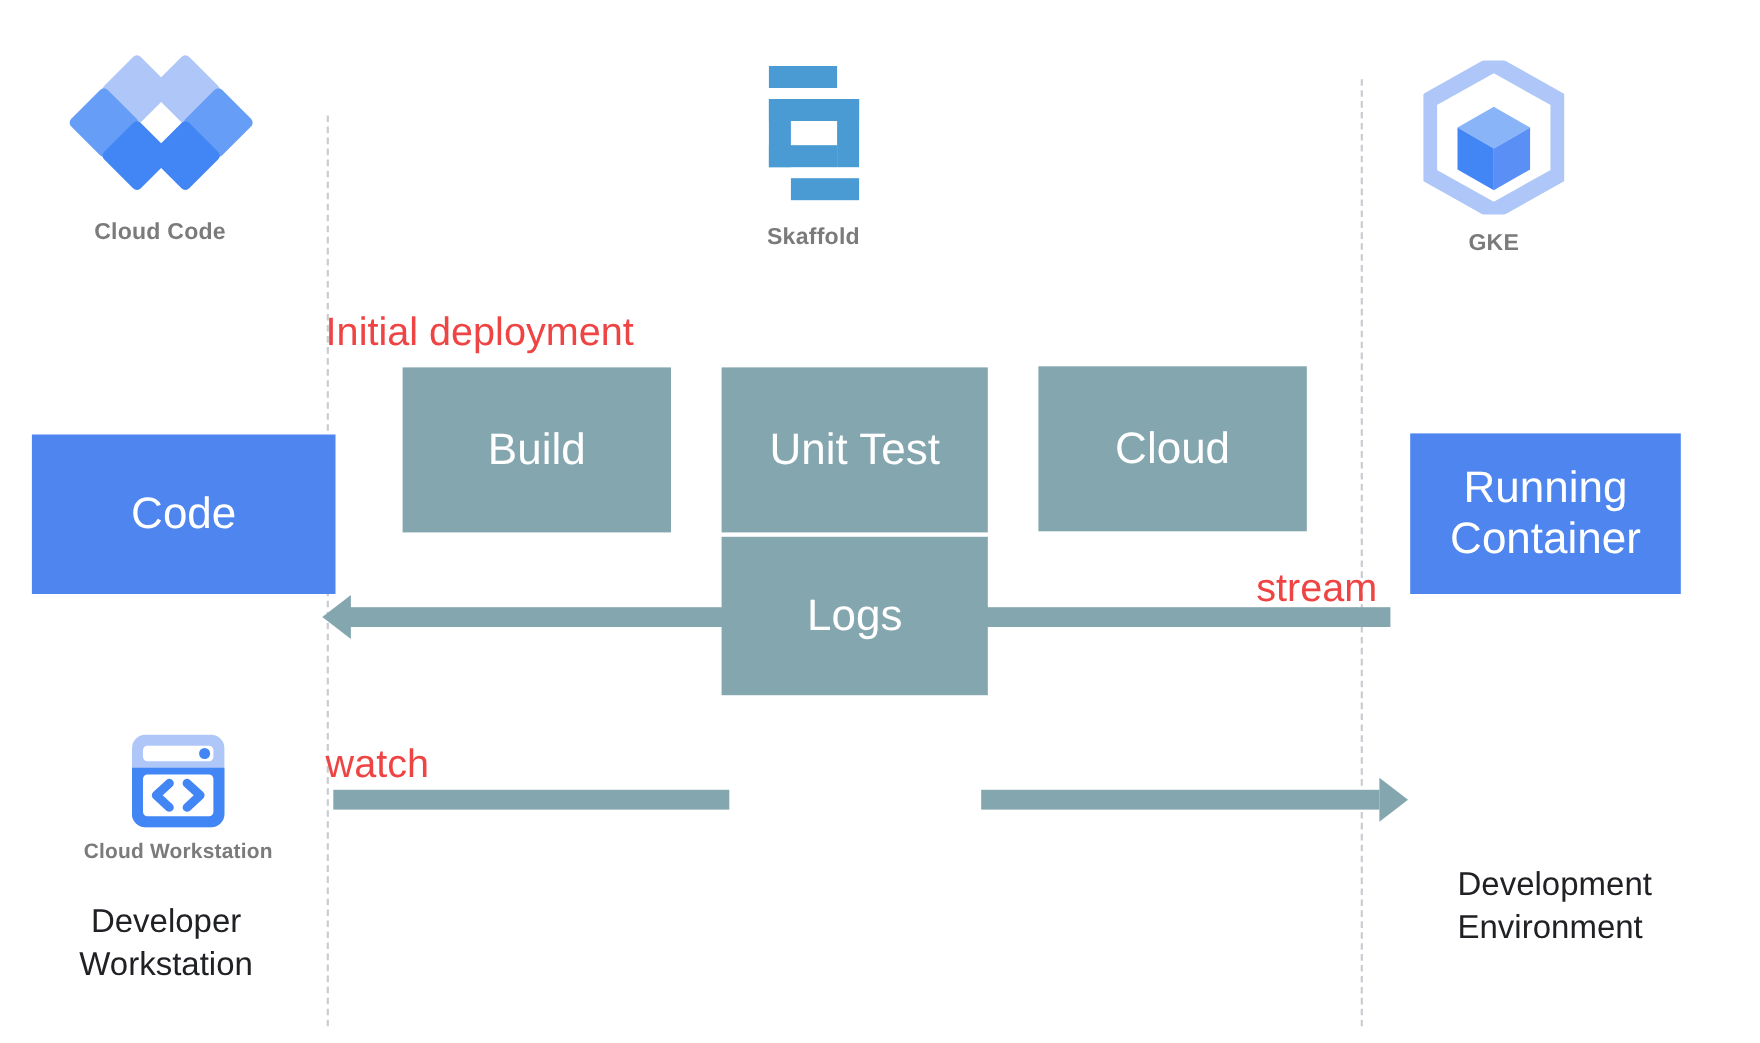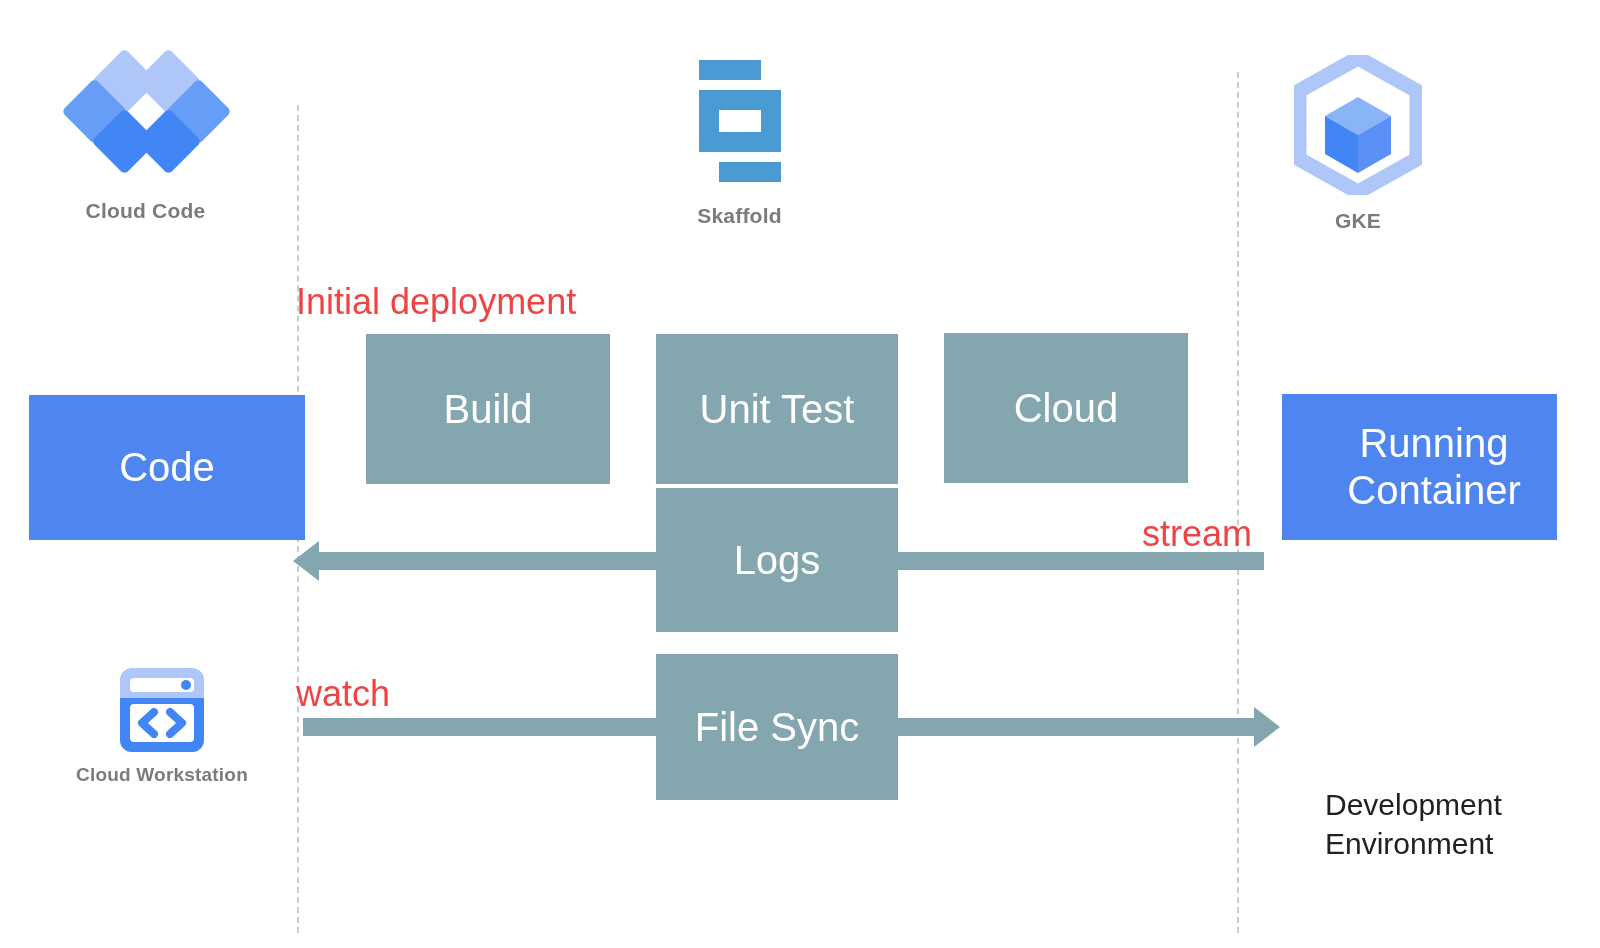--- a/index.html
+++ b/index.html
@@ -86,21 +86,21 @@
   }
   .box.teal { background: #83a6af; font-size: 40px; }
   .box.blue { background: #4e85ef; font-size: 40px; }
 
   #box-build      { left: 366px;  top: 334px; width: 244px; height: 150px; }
   #box-unit-test  { left: 656px;  top: 334px; width: 242px; height: 150px; }
   #box-deploy     { left: 944px;  top: 333px; width: 244px; height: 150px; }
   #box-logs       { left: 656px;  top: 488px; width: 242px; height: 144px; }
   #box-file-sync  { left: 656px;  top: 654px; width: 242px; height: 146px; }
   #box-code       { left: 29px;   top: 395px; width: 276px; height: 145px; }
-  #box-running-container { left: 1282px; top: 394px; width: 246px; height: 146px; padding-left: 29px; }
+  #box-running-container { left: 1282px; top: 394px; width: 246px; height: 146px; }
 
   
   .arrow-shaft {
     position: absolute;
     height: 18px;
     background: #83a6af;
   }
   .arrow-head {
     position: absolute;
     width: 0; height: 0;
@@ -205,31 +205,34 @@
 
   <div class="arrow-shaft" id="sync-shaft-a"></div>
   <div class="arrow-shaft" id="sync-shaft-b"></div>
   <div class="arrow-head right" id="sync-arrowhead"></div>
 
   <div class="box blue" id="box-code">Code</div>
   <div class="box teal" id="box-build">Build</div>
   <div class="box teal" id="box-unit-test">Unit Test</div>
   <div class="box teal" id="box-deploy">Cloud</div>
   <div class="box teal" id="box-logs">Logs</div>
-  <div class="box teal" id="box-file-sync">File Sync</div>
   <div class="box blue" id="box-running-container">
     <div>
       <div>Running</div>
       <div>Container</div>
     </div>
   </div>
 
   <div class="label" id="label-initial-deployment">Initial deployment</div>
   <div class="label" id="label-watch">watch</div>
   <div class="label" id="label-stream">stream</div>
 
+  <div class="zone-label" id="zone-developer-workstation">
+    <div>Developer</div>
+    <div>Workstation</div>
+  </div>
 
   <div class="zone-label" id="zone-development-environment">
     <div>Development</div>
     <div>Environment</div>
   </div>
 
 </div>
 
 </body></html>

